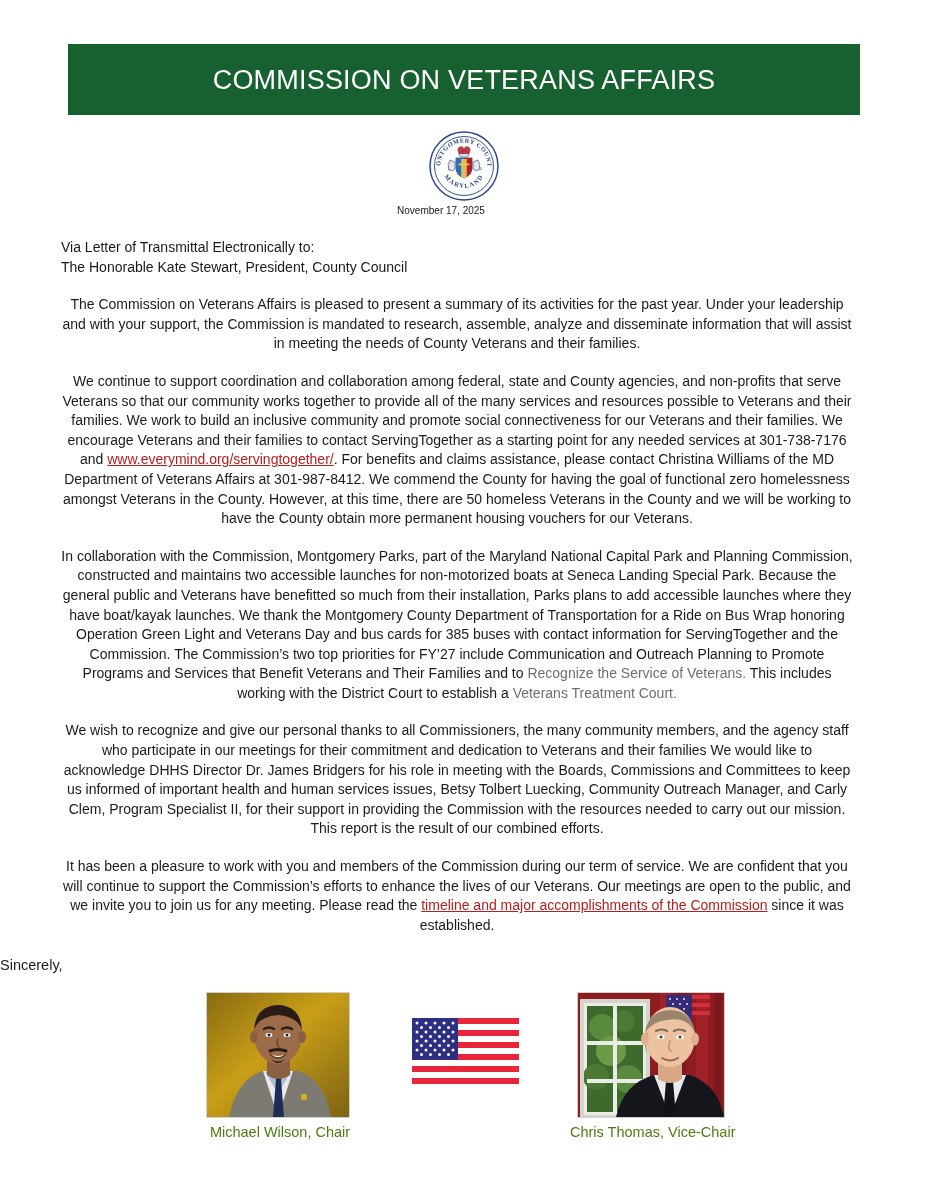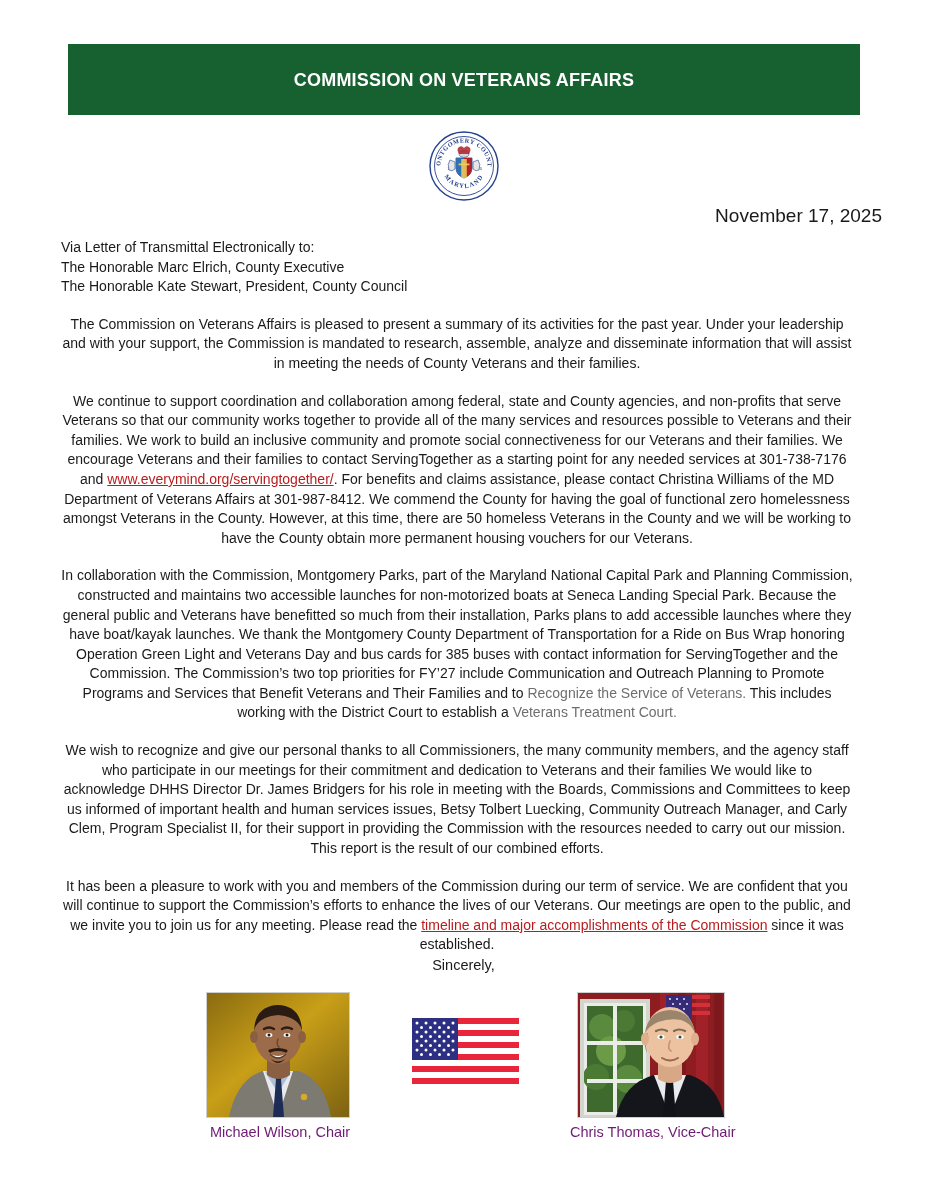--- a/index.html
+++ b/index.html
@@ -33,22 +33,22 @@
     height: 71px;
     background: #17602f;
     display: flex;
     flex-direction: column;
     align-items: center;
     justify-content: center;
     box-sizing: border-box;
   }
   .header-line {
     color: #ffffff;
-    font-size: 18px;
-    font-weight: bold;
+    font-size: 27px;
+    font-weight: normal;
     letter-spacing: 0.2px;
     line-height: 26px;
     text-align: left;
     white-space: nowrap;
   }
 
   
   .seal-wrap {
     position: absolute;
     left: 0;
@@ -62,22 +62,22 @@
     height: 72px;
     position: relative;
   }
 
   
   .date-line {
     position: absolute;
     left: 0;
     top: 205px;
     width: 882px;
-    text-align: right;
-    font-size: 19px;
+    text-align: center;
+    font-size: 10px;
     color: #1a1a1a;
   }
 
   
   .body-block {
     position: absolute;
     left: 61px;
     top: 238px;
     width: 792px;
     font-size: 14px;
@@ -99,21 +99,20 @@
   .dim {
     color: #6e6e6e;
   }
 
   
   .sincerely {
     position: absolute;
     left: 0;
     top: 957px;
     width: 927px;
-    text-align: center;
     font-size: 14.5px;
   }
 
   
   .sig-row {
     position: absolute;
     left: 0;
     top: 990px;
     width: 927px;
     height: 170px;
@@ -134,21 +133,21 @@
     left: 577px;
     top: 2px;
     width: 146px;
     height: 124px;
   }
 
   .caption {
     position: absolute;
     top: 134px;
     font-size: 14.5px;
-    color: #701a75;
+    color: #4d7c0f;
     white-space: nowrap;
   }
   #caption-left  { left: 206px; width: 148px; text-align: center; }
   #caption-right { left: 570px; width: 180px; text-align: left; }
 
   
   .flag {
     position: absolute;
     left: 412px;
     top: 28px;
@@ -196,21 +195,20 @@
         <path d="M31 24 Q28 19 31 17 Q34 15 36 18 Q38 15 41 17 Q44 19 41 24 Z" fill="#b2202a" opacity="0.85"></path>
       </svg>
     </div>
   </div>
 
   <div class="date-line">November 17, 2025</div>
 
   <div class="body-block">
 
     <div class="addr-line">Via Letter of Transmittal Electronically to:</div>
-    <div class="addr-line">The Honorable Marc Elrich, County Executive</div>
     <div class="addr-line">The Honorable Kate Stewart, President, County Council</div>
 
     <p class="para">The Commission on Veterans Affairs is pleased to present a summary of its activities for the past year. Under your leadership and with your support, the Commission is mandated to research, assemble, analyze and disseminate information that will assist in meeting the needs of County Veterans and their families.</p>
 
     <p class="para"><span>We continue to support coordination and collaboration among federal, state and County agencies, and non-profits that serve Veterans so that our community works together to provide all of the many services and resources possible to Veterans and their families. We work to build an inclusive community and promote social connectiveness for our Veterans and their families. We encourage Veterans and their families to contact ServingTogether as a starting point for any needed services at 301-738-7176 and </span><a class="link" href="#">www.everymind.org/servingtogether/</a><span>.  For benefits and claims assistance, please contact Christina Williams of the MD Department of Veterans Affairs at 301-987-8412. We commend the County for having the goal of functional zero homelessness amongst Veterans in the County. However, at this time, there are 50 homeless Veterans in the County and we will be working to have the County obtain more permanent housing vouchers for our Veterans.</span></p>
 
     <p class="para"><span>In collaboration with the Commission, Montgomery Parks, part of the Maryland National Capital Park and Planning Commission, constructed and maintains two accessible launches for non-motorized boats at Seneca Landing Special Park. Because the general public and Veterans have benefitted so much from their installation, Parks plans to add accessible launches where they have boat/kayak launches.  We thank the Montgomery County Department of Transportation for a Ride on Bus Wrap honoring Operation Green Light and Veterans Day and bus cards for 385 buses with contact information for ServingTogether and the Commission.  The Commission’s two top priorities for FY’27 include Communication and Outreach Planning to Promote Programs and Services that Benefit Veterans and Their Families and to </span><span class="dim">Recognize the Service of Veterans.</span><span>  This includes working with the District Court to establish a </span><span class="dim">Veterans Treatment Court.</span></p>
 
     <p class="para">We wish to recognize and give our personal thanks to all Commissioners, the many community members, and the agency staff who participate in our meetings for their commitment and dedication to Veterans and their families We would like to acknowledge DHHS Director Dr. James Bridgers for his role in meeting with the Boards, Commissions and Committees to keep us informed of important health and human services issues, Betsy Tolbert Luecking, Community Outreach Manager, and Carly Clem, Program Specialist II, for their support in providing the Commission with the resources needed to carry out our mission.  This report is the result of our combined efforts.</p>
 

